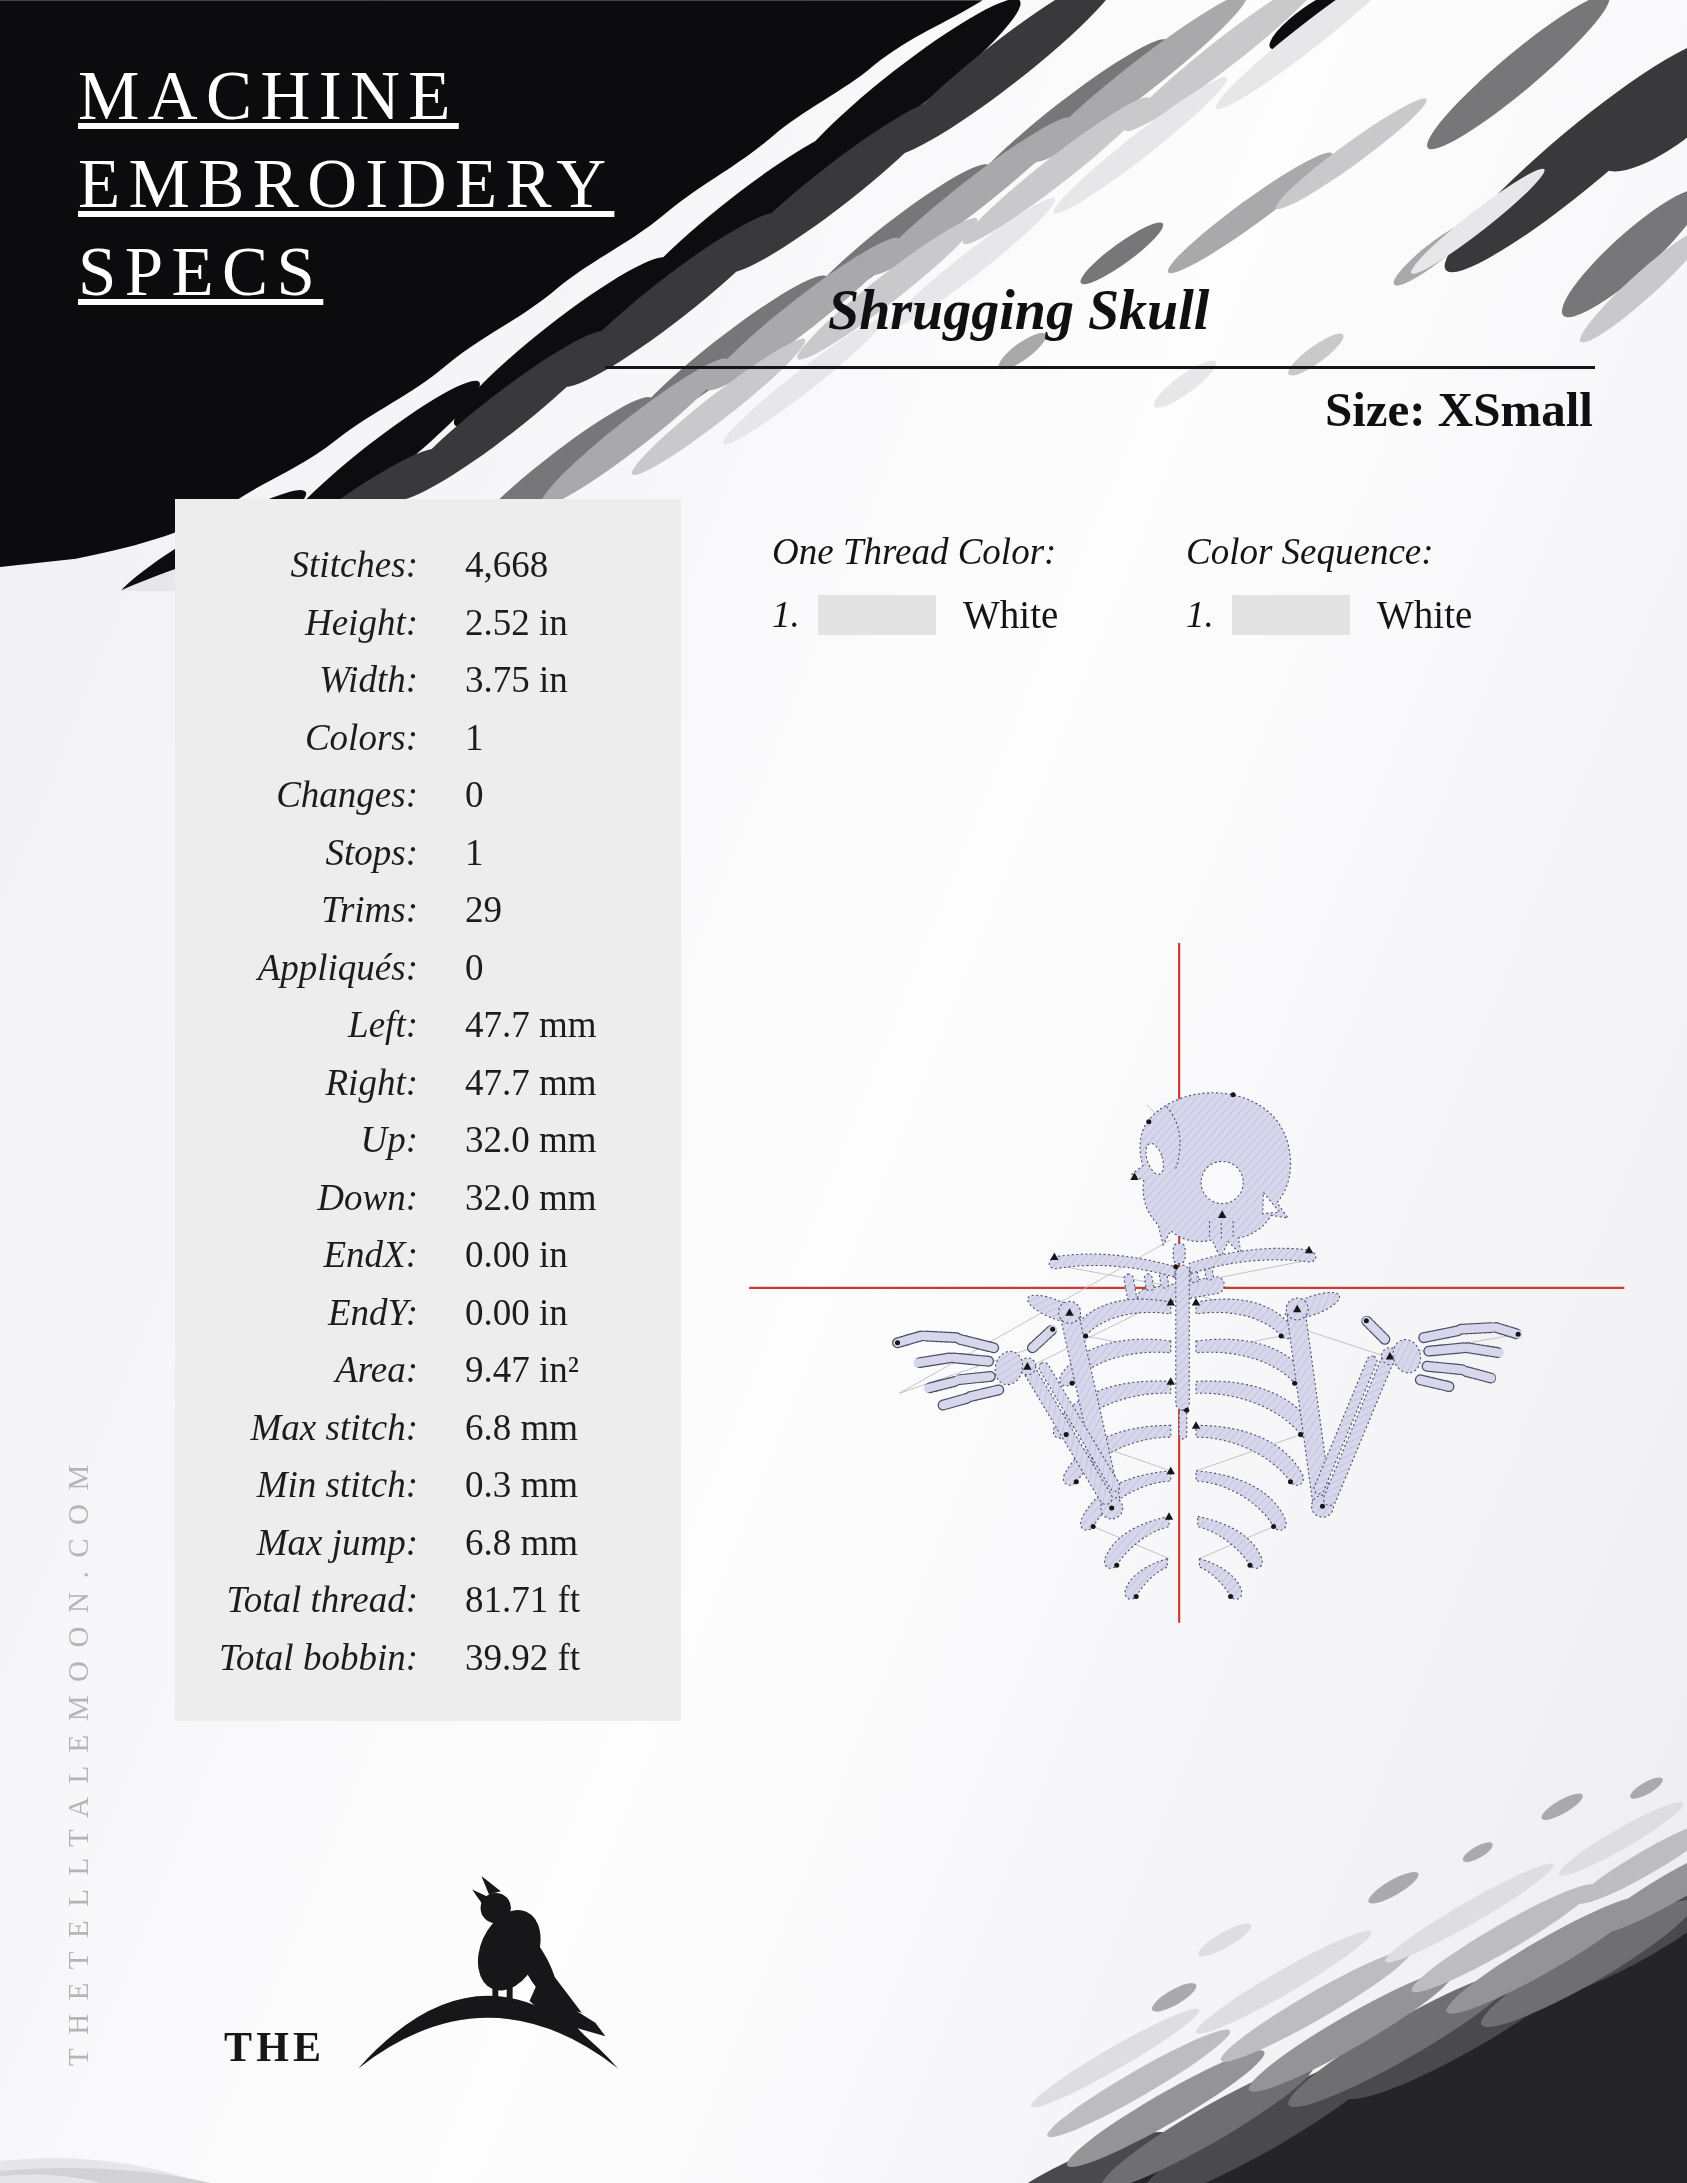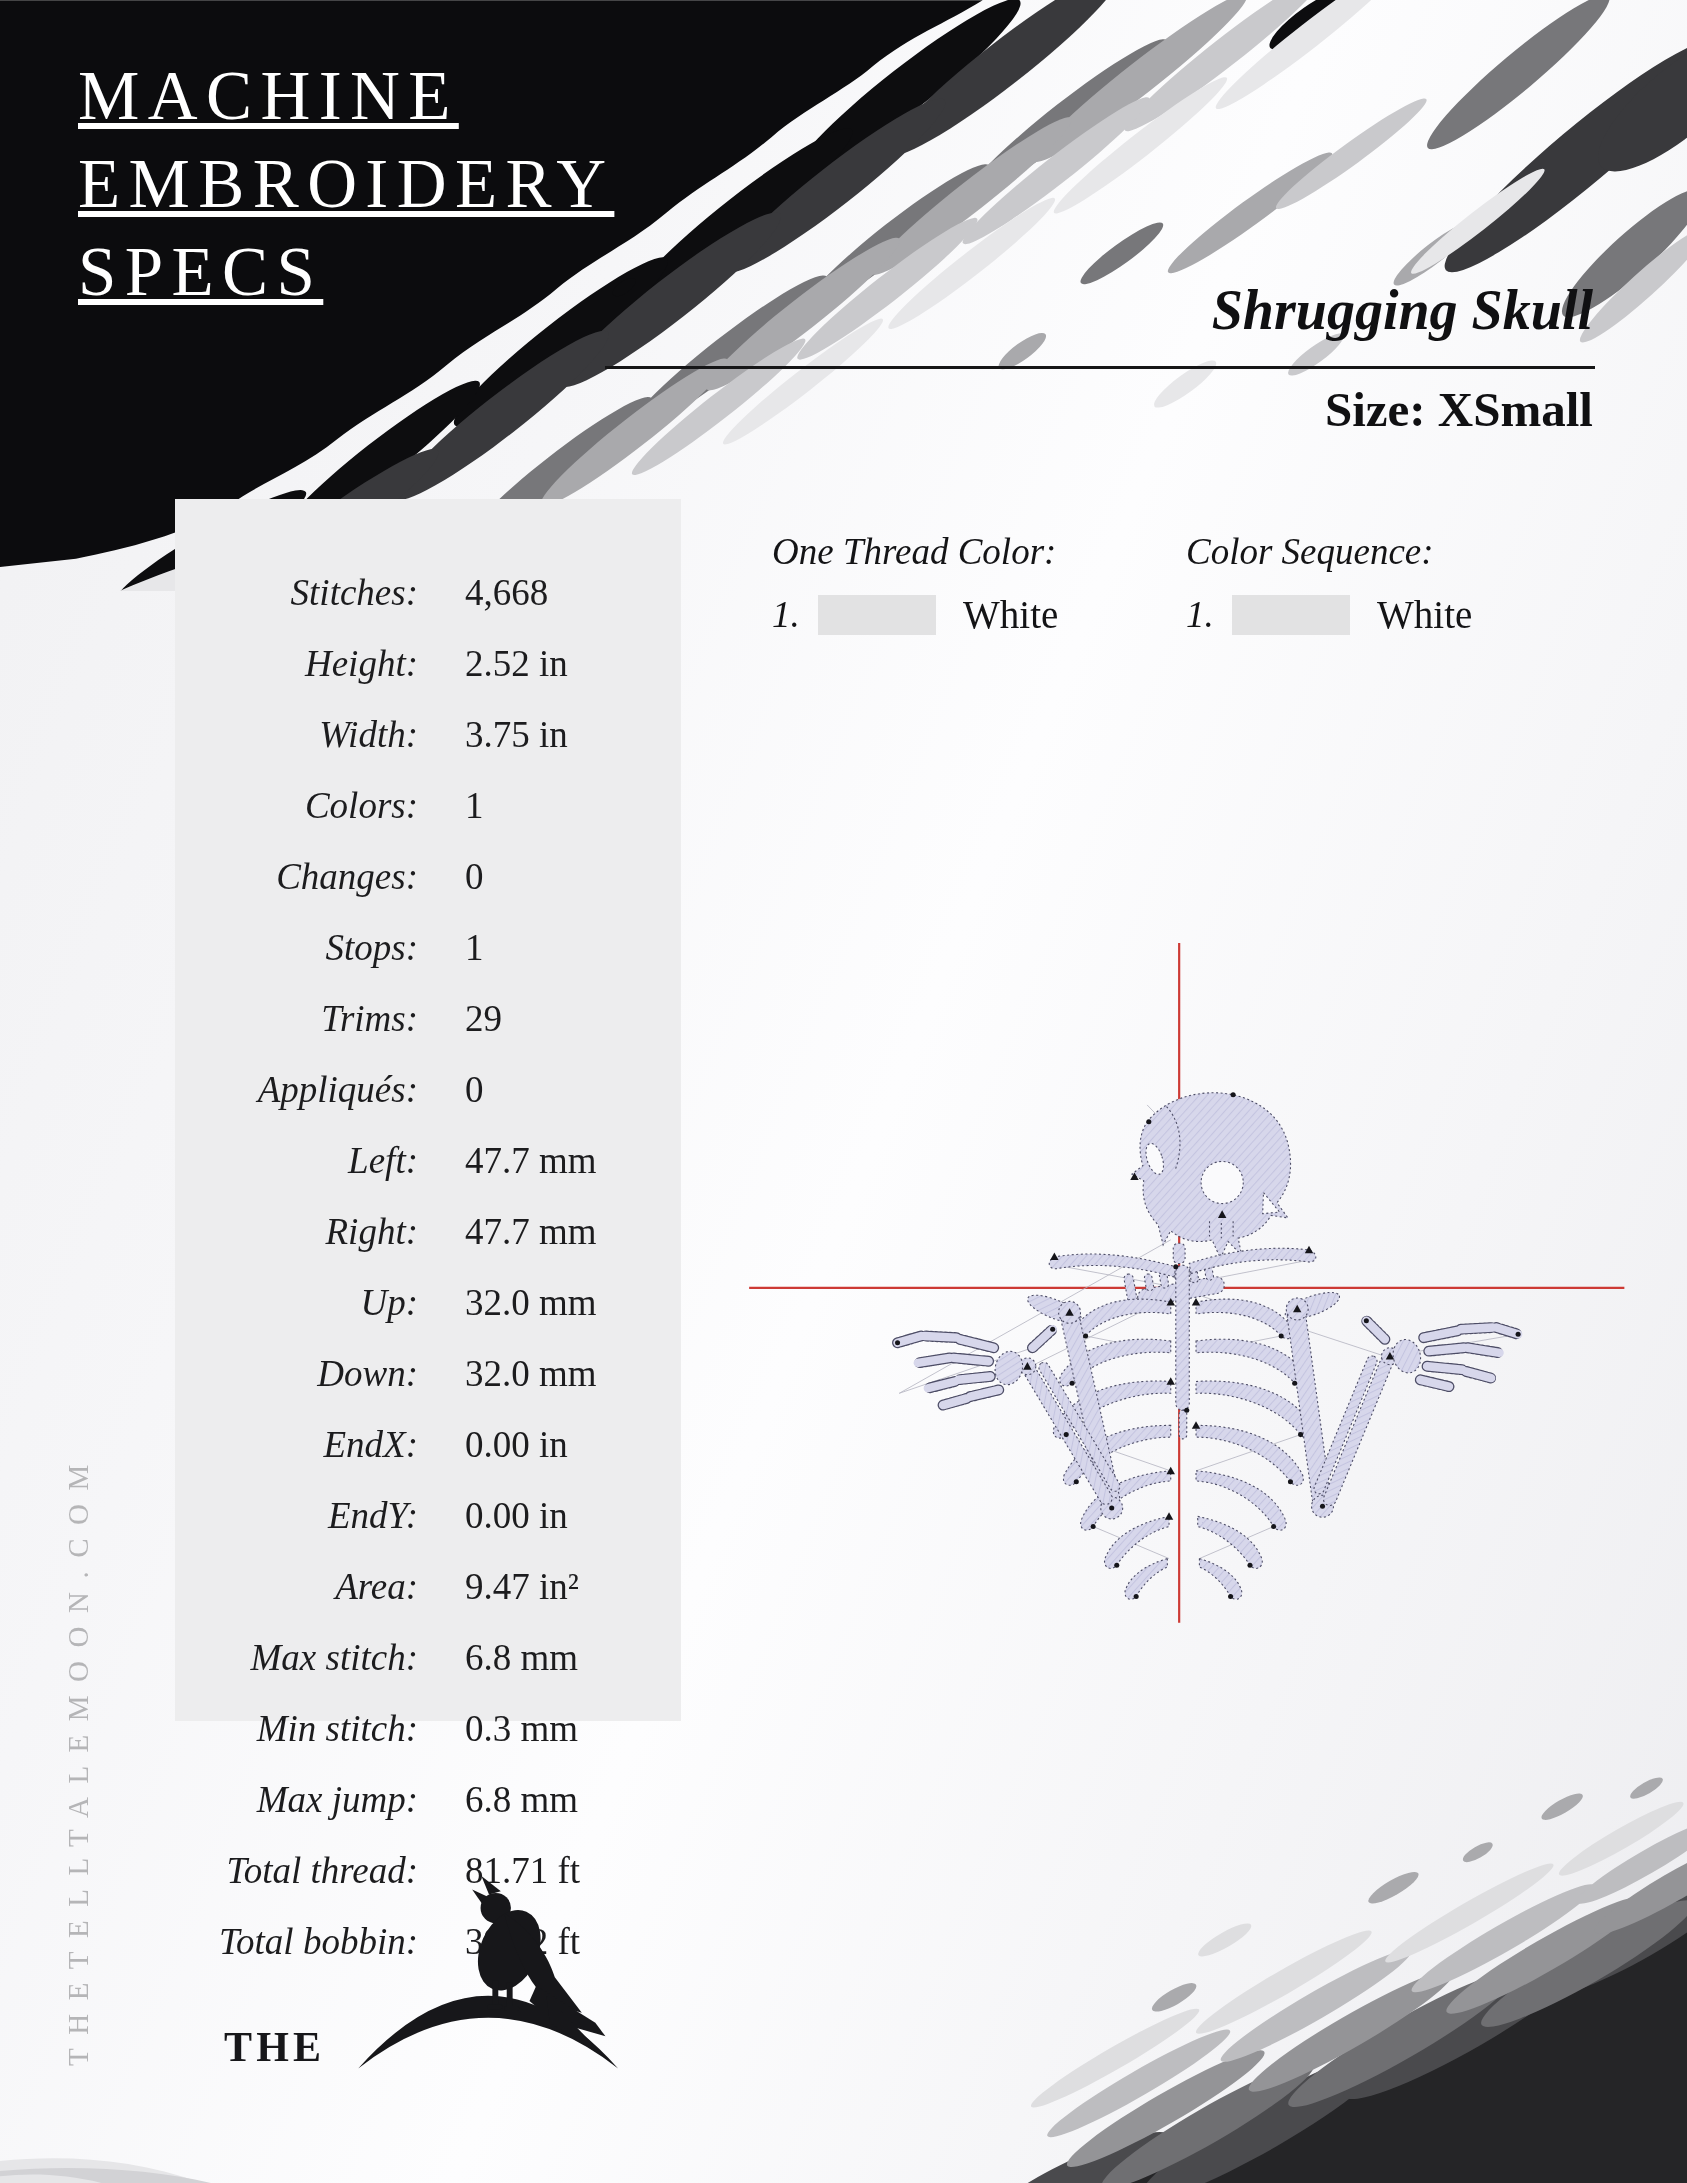--- a/index.html
+++ b/index.html
@@ -8,32 +8,32 @@
         background:linear-gradient(112deg,#f0f0f2 0%,#f6f6f8 28%,#fdfdfe 52%,#f5f5f7 76%,#ededf0 100%);}
   svg{position:absolute;display:block;}
   .abs{position:absolute;}
 
   
   .title-block{position:absolute;left:78px;top:52px;color:#ffffff;
     font-size:69px;line-height:88px;letter-spacing:8.4px;font-weight:500;}
   .title-line{white-space:nowrap;text-decoration:underline;}
 
   
-  .design-name{position:absolute;right:94px;top:278px;width:759px;text-align:right;
+  .design-name{position:absolute;right:100px;top:278px;width:759px;text-align:left;
     font-size:56px;font-weight:bold;font-style:italic;color:#101012;white-space:nowrap;}
   .title-rule{position:absolute;left:605px;top:366px;width:990px;height:3.4px;background:#161617;}
   .design-size{position:absolute;right:94px;top:381px;width:759px;text-align:right;
     font-size:49px;font-weight:bold;color:#101012;white-space:nowrap;}
 
   
   .specs-panel{position:absolute;left:175px;top:499px;width:506px;height:1222px;
     background:#ededee;box-sizing:border-box;padding:44px 0 42px 0;
     display:flex;flex-direction:column;justify-content:space-between;}
   .spec-row{display:flex;align-items:baseline;font-size:37px;color:#1c1c1e;}
-  .spec-label{width:243px;text-align:right;font-style:italic;margin-top:28px;}
+  .spec-label{width:243px;text-align:right;font-style:italic;}
   .spec-value{margin-left:47px;}
 
   
   .thread-heading{position:absolute;font-size:37px;font-style:italic;color:#141416;white-space:nowrap;}
   .thread-row{position:absolute;display:flex;align-items:center;}
   .thread-number{font-size:37px;font-style:italic;color:#141416;width:46px;}
   .thread-swatch{width:118px;height:40px;}
   .thread-name{font-size:39px;color:#141416;margin-left:27px;}
 
   

